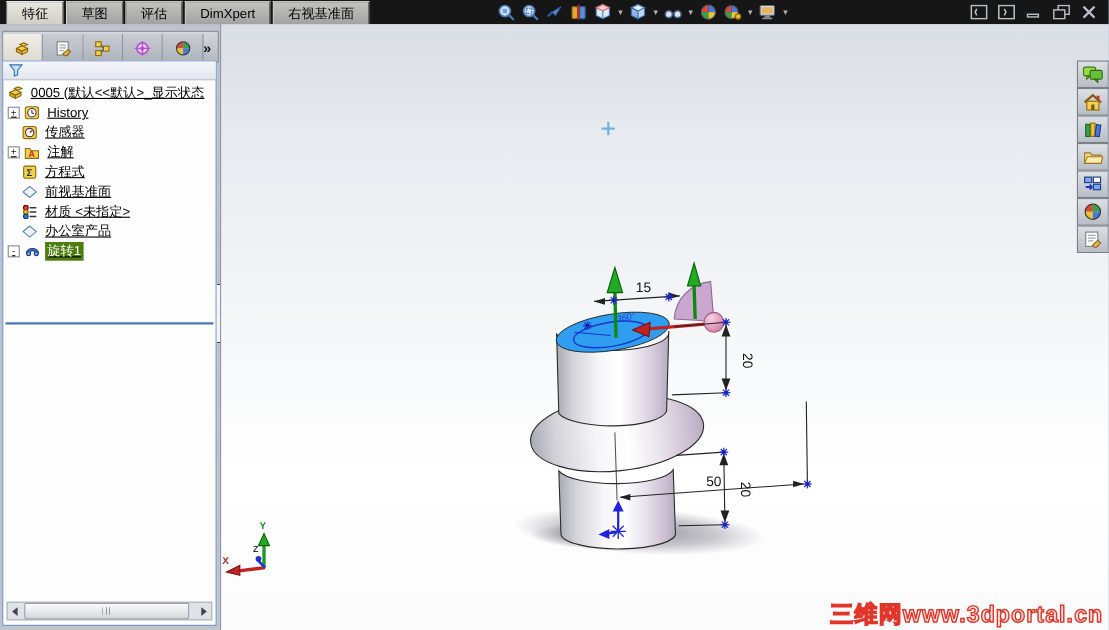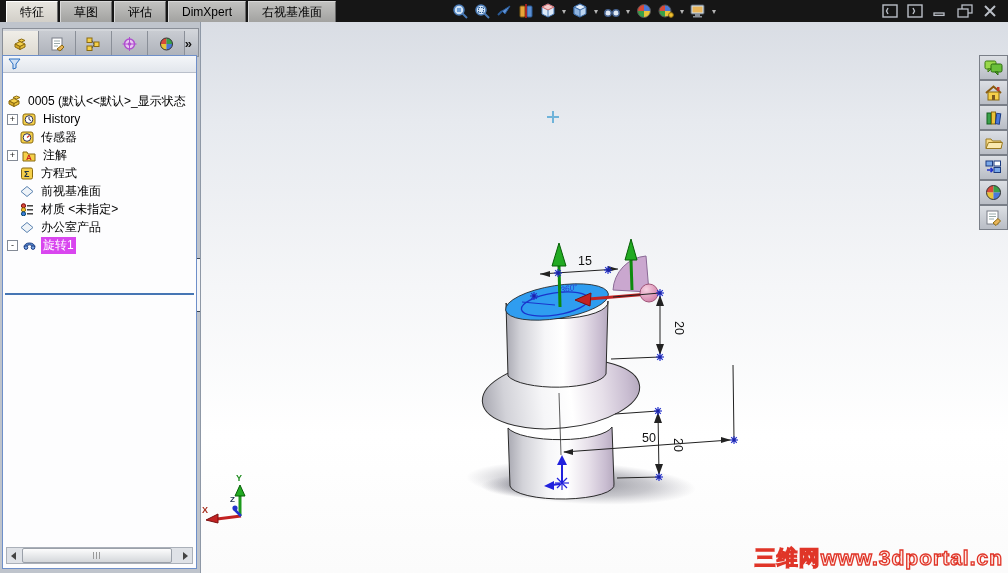--- a/index.html
+++ b/index.html
@@ -24,28 +24,28 @@
   .pm-header{position:absolute;left:2px;top:6px;width:195px;height:27px;display:flex;align-items:flex-end;
              background:linear-gradient(#d4d7dc,#b4b8c0);border:1px solid #8a8f98;}
   .ptab{width:37px;height:25px;display:flex;align-items:center;justify-content:center;
         background:linear-gradient(#c9ccd2,#aeb2ba);border-right:1px solid #8a8f98;}
   .ptab.active{background:linear-gradient(#f0eee8,#ddd9d0);}
   .pm-chevron{flex:1;text-align:right;padding-right:6px;font-size:13px;font-weight:bold;color:#111;line-height:25px;}
   .pm-body{position:absolute;left:2px;top:33px;width:195px;height:514px;background:#fdfdfe;
            border:1px solid #6e8fc9;box-sizing:border-box;}
   .filter-row{height:16px;background:linear-gradient(#f4f6f9,#e2e6ec);border-bottom:1px solid #b9bfca;
               display:flex;align-items:center;padding-left:5px;}
-  .tree{padding-top:19px;}
+  .tree{padding-top:2px;text-decoration:underline;}
   .trow{height:18px;display:flex;align-items:center;font-size:12px;color:#000;white-space:nowrap;}
   .expander{width:9px;height:9px;margin-left:4px;margin-right:3px;flex:0 0 9px;
             border:1px solid #848b96;background:#fff;font-size:9px;line-height:8px;text-align:center;color:#222;box-sizing:content-box;}
   .expander.empty{border:none;background:transparent;}
   .ticon{width:16px;height:14px;margin-right:4px;display:flex;align-items:center;justify-content:center;flex:0 0 16px;}
   .tlabel{padding:0 2px;}
-  .tlabel.sel{background:#d946ef;color:#fff;}
+  .tlabel.sel{background:#4d7c0f;color:#fff;}
   .indent2{margin-left:18px;}
   .rollback{position:absolute;left:2px;right:2px;top:237px;height:2px;background:#4676b4;}
   .hscroll{position:absolute;left:3px;right:3px;bottom:4px;height:15px;background:#dfe2e7;
            border:1px solid #aab0b9;display:flex;align-items:center;}
   .harrow{width:13px;height:13px;display:flex;align-items:center;justify-content:center;}
   .tri-l{width:0;height:0;border-top:4px solid transparent;border-bottom:4px solid transparent;border-right:5px solid #444;}
   .tri-r{width:0;height:0;border-top:4px solid transparent;border-bottom:4px solid transparent;border-left:5px solid #444;}
   .hthumb{height:13px;flex:0 0 148px;margin-left:2px;background:linear-gradient(#fcfcfc,#d4d7db);
           border:1px solid #9aa0a9;border-radius:2px;position:relative;}
   .hthumb:after{content:"";position:absolute;left:50%;top:3px;width:8px;height:7px;transform:translateX(-50%);

